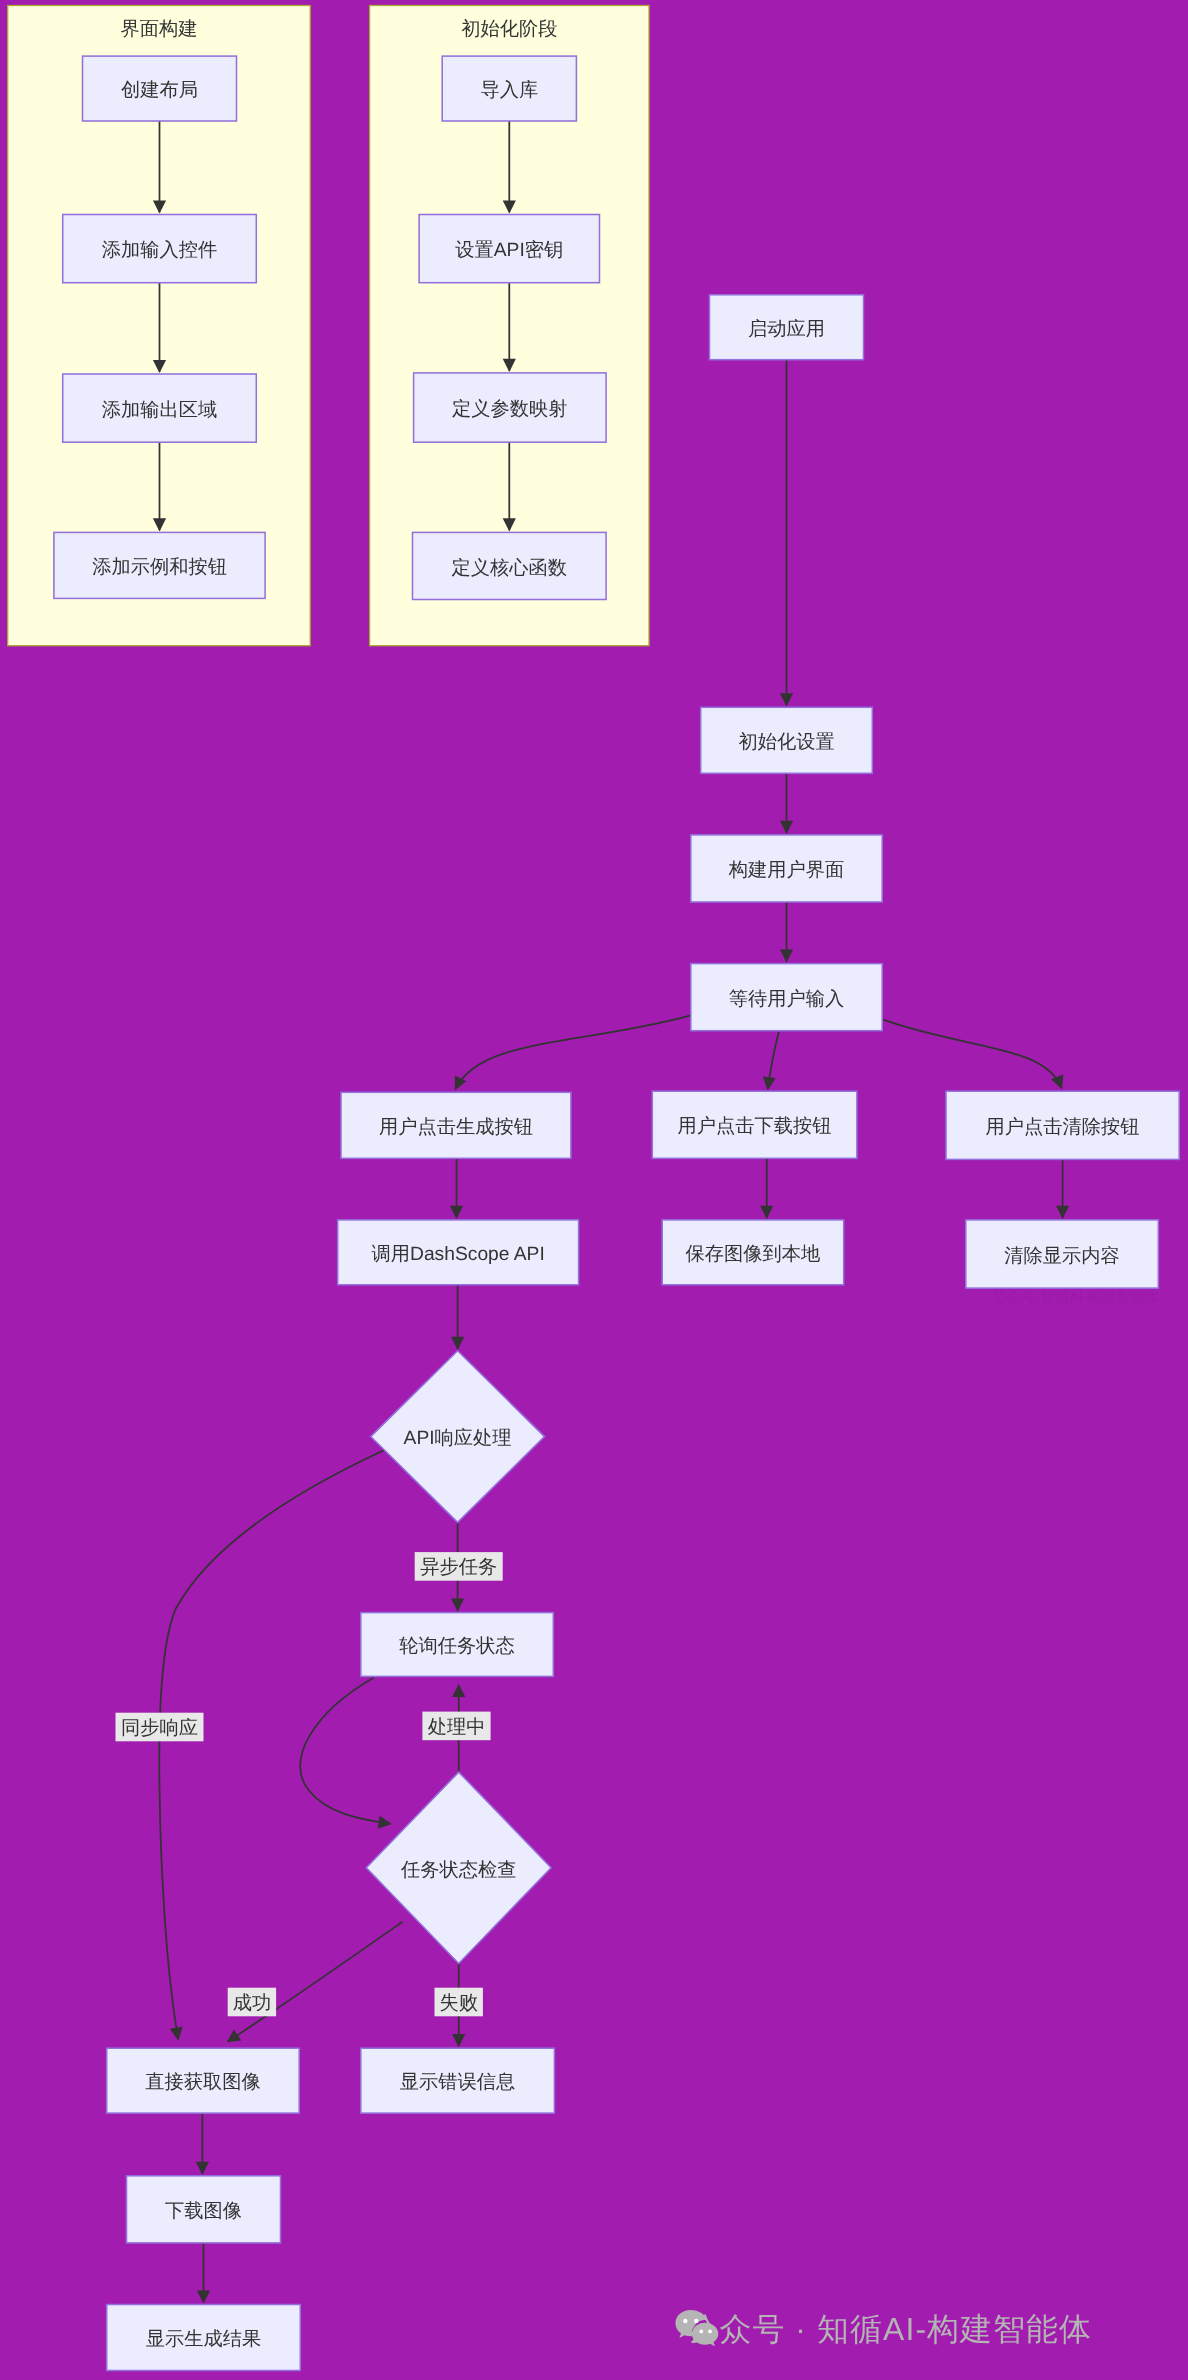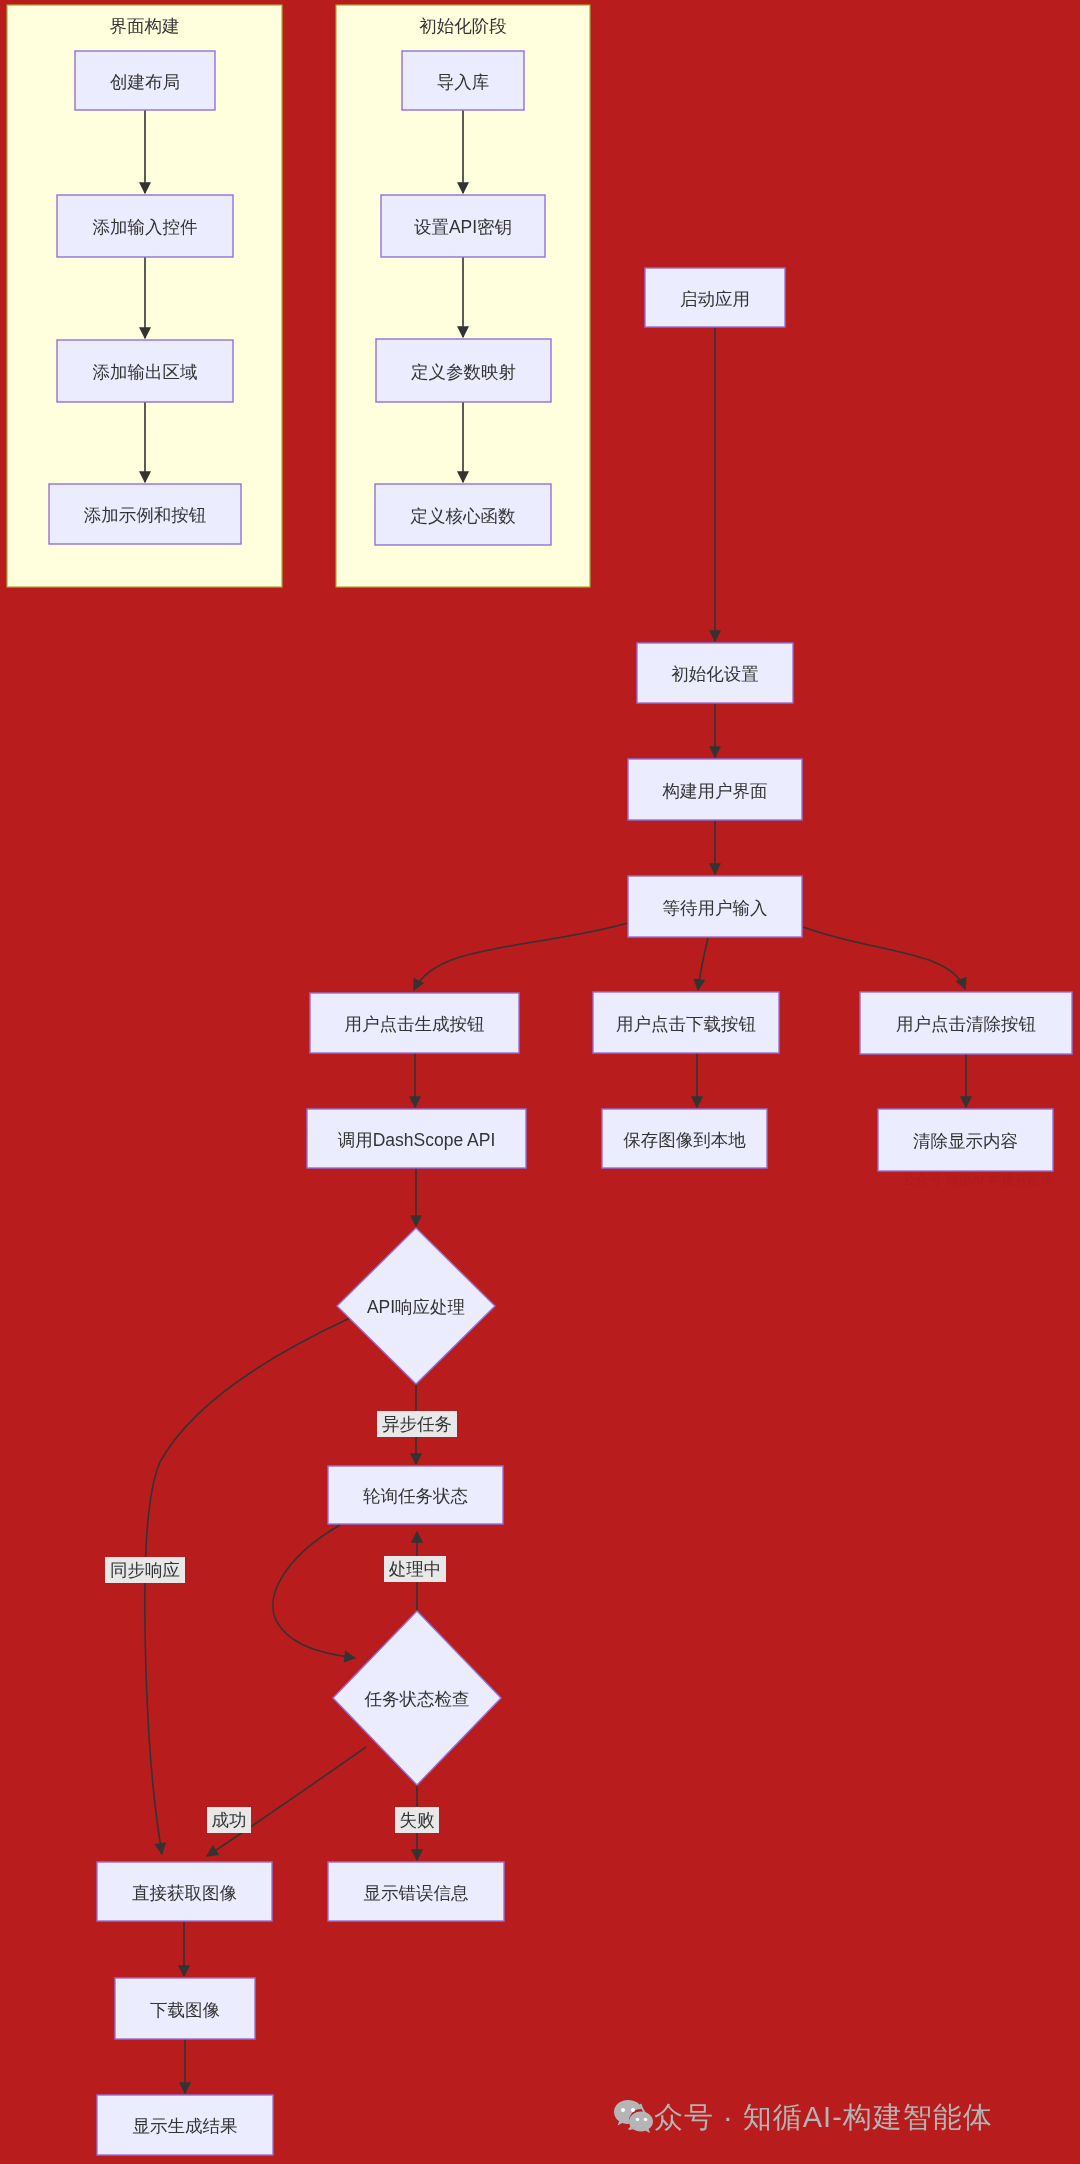--- a/index.html
+++ b/index.html
@@ -1,19 +1,19 @@
 <!DOCTYPE html>
 <html><head>
 <meta charset="utf-8">
 <style>
   html,body{margin:0;padding:0;background:#ffffff;}
   .canvas{
     position:relative;
     width:1080px;height:2164px;
-    background:#b91c1c;
+    background:#a21caf;
     font-family:"Liberation Sans","DejaVu Sans",sans-serif;
     overflow:hidden;
   }
   .canvas svg{position:absolute;left:0;top:0;}
   svg text{font-family:"Liberation Sans","DejaVu Sans",sans-serif;}
   .watermark{
     position:absolute;
     left:612px;top:2098px;
     display:flex;align-items:center;gap:12px;
     user-select:none;

